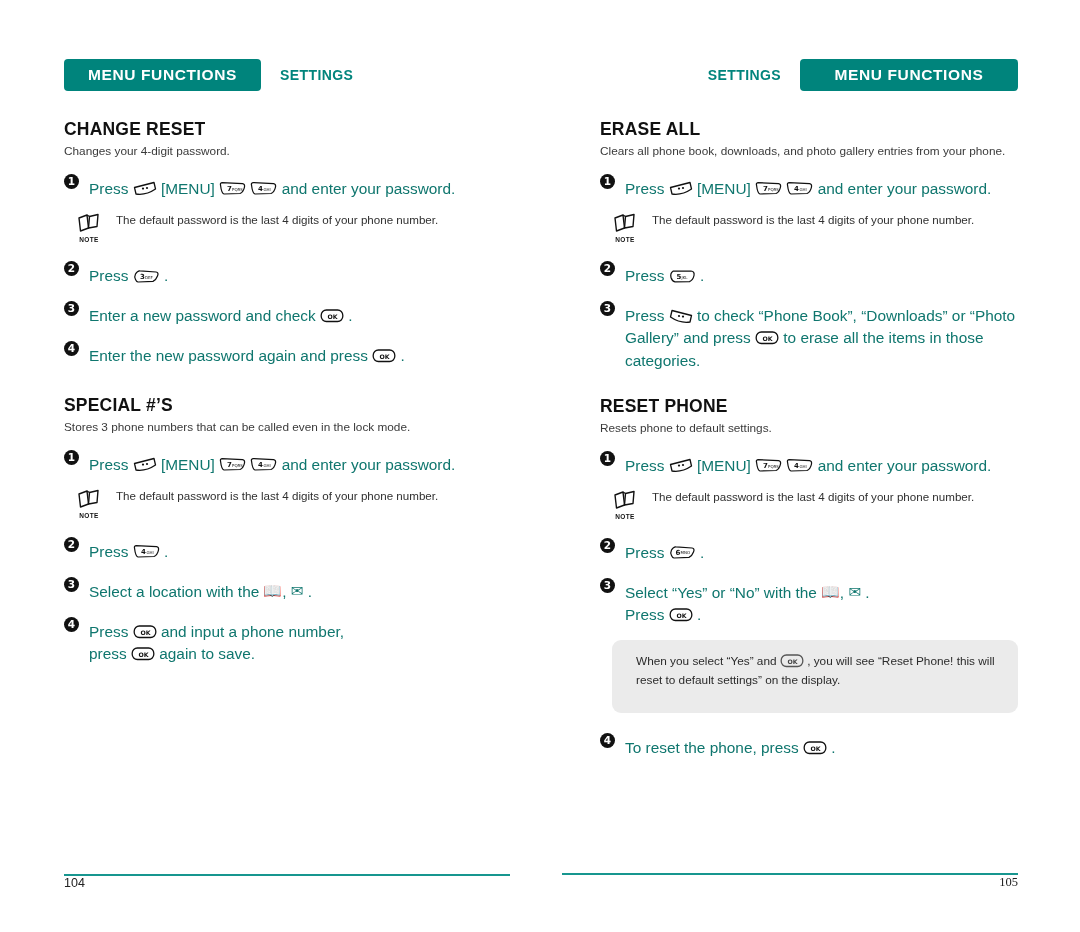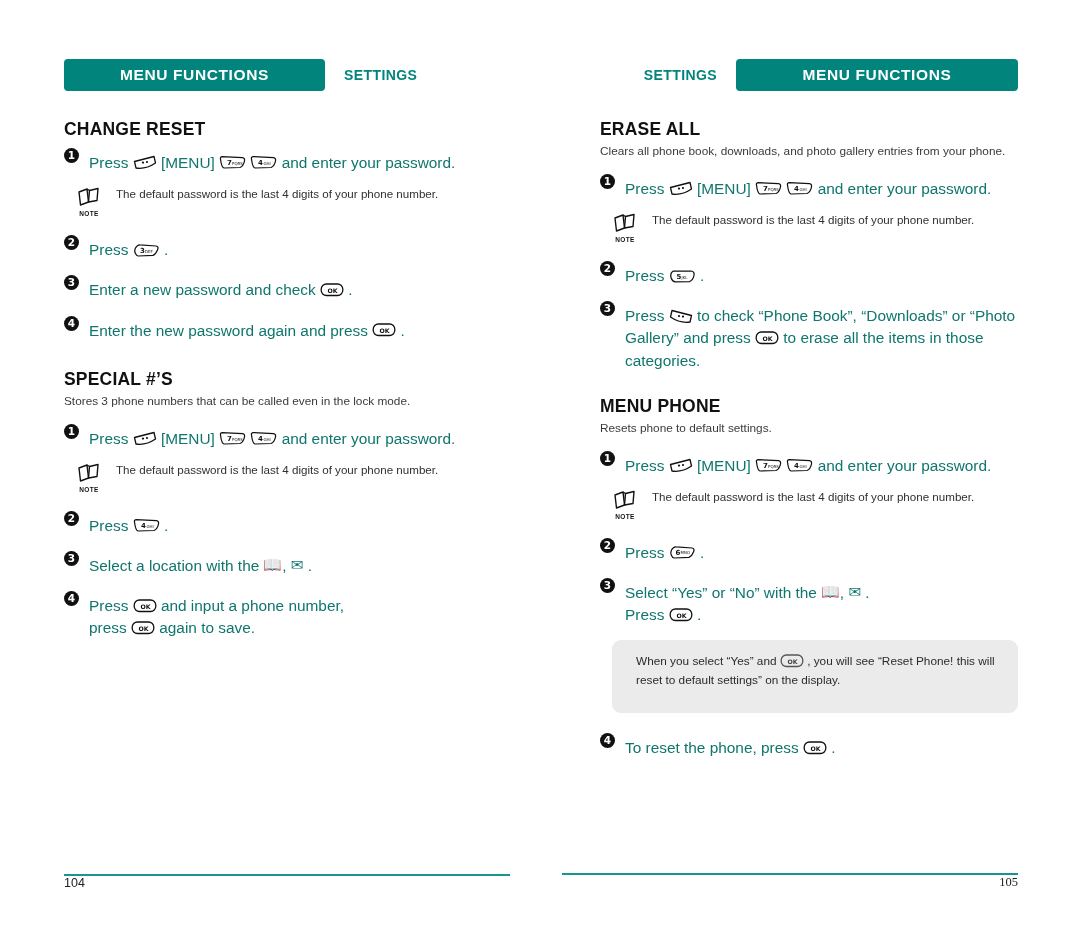--- a/index.html
+++ b/index.html
@@ -41,21 +41,21 @@
     background: #00847C;
     color: #ffffff;
     font-weight: bold;
     font-size: 15.5px;
     letter-spacing: 0.6px;
     border-radius: 4px;
     height: 32px;
     display: flex;
     align-items: center;
     justify-content: center;
-    padding: 0 38px;
+    padding: 0 6px;
     white-space: nowrap;
   }
   .tabchip-l { min-width: 185px; }
   .tabchip-r { min-width: 206px; }
   .tablabel {
     color: #00847C;
     font-weight: bold;
     font-size: 14px;
     letter-spacing: 0.4px;
     white-space: nowrap;
@@ -195,20 +195,21 @@
 
   <div class="page page-left">
 
     <div class="hdr hdr-left">
       <div class="tabchip tabchip-l">MENU FUNCTIONS</div>
       <div class="tablabel">SETTINGS</div>
     </div>
 
     <div class="sec">
       <h2 class="sec-title">CHANGE RESET</h2>
+      <p class="sec-desc">Changes your 4-digit password.</p>
 
       <div class="step">
         <div class="step-num">1</div>
         <div class="step-body">
           <span>Press</span>
           <span class="k"><svg width="24" height="15" viewBox="0 0 24 15">
                 <path d="M3 13 L1.5 6.5 L21 1.5 L22.5 8 Q13 14.5 3 13 Z" fill="none" stroke="#111" stroke-width="1.3" stroke-linejoin="round"></path>
                 <circle cx="10" cy="7.6" r="1.1" fill="#111"></circle>
                 <circle cx="14" cy="7" r="1.1" fill="#111"></circle>
               </svg></span>
@@ -438,21 +439,21 @@
           <span class="k"><svg width="24" height="16" viewBox="0 0 24 16">
                 <rect x="1.2" y="2" width="21.6" height="11.5" rx="5.2" fill="none" stroke="#111" stroke-width="1.3"></rect>
                 <text x="7.4" y="10.6" font-family="DejaVu Sans, sans-serif" font-size="6.2" font-weight="bold" fill="#111">OK</text>
               </svg></span>
           <span>to erase all the items in those categories.</span>
         </div>
       </div>
     </div>
 
     <div class="sec tight">
-      <h2 class="sec-title">MENU PHONE</h2>
+      <h2 class="sec-title">RESET PHONE</h2>
       <p class="sec-desc">Resets phone to default settings.</p>
 
       <div class="step">
         <div class="step-num">1</div>
         <div class="step-body">
           <span>Press</span>
           <span class="k"><svg width="24" height="15" viewBox="0 0 24 15">
                 <path d="M3 13 L1.5 6.5 L21 1.5 L22.5 8 Q13 14.5 3 13 Z" fill="none" stroke="#111" stroke-width="1.3" stroke-linejoin="round"></path>
                 <circle cx="10" cy="7.6" r="1.1" fill="#111"></circle>
                 <circle cx="14" cy="7" r="1.1" fill="#111"></circle>

